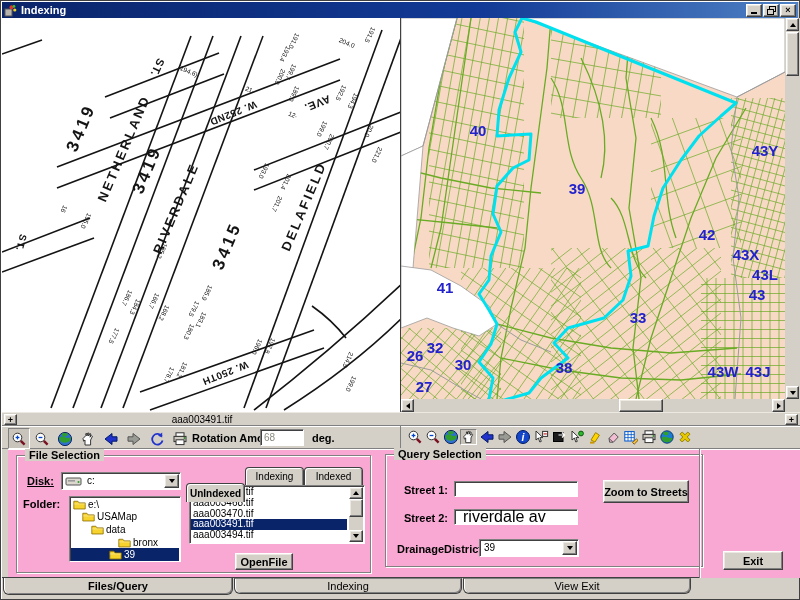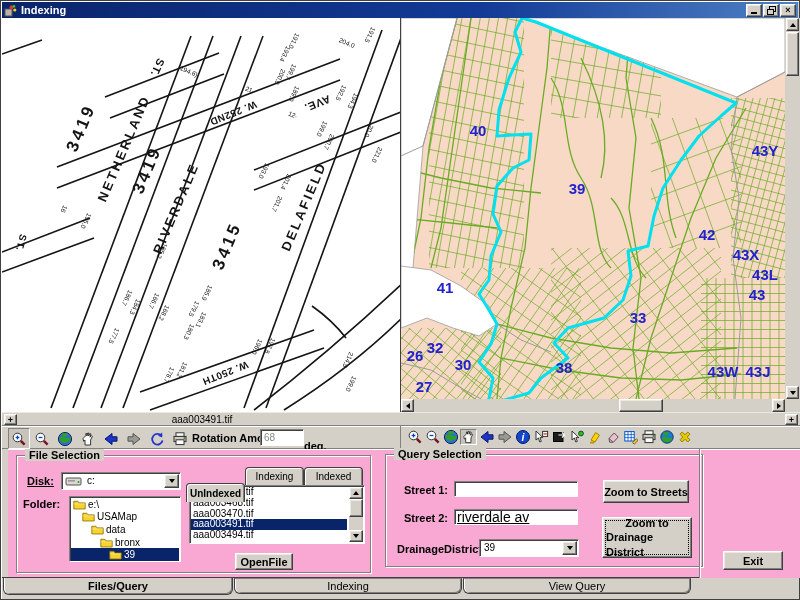--- a/index.html
+++ b/index.html
@@ -59,21 +59,21 @@
   #rot-label, #deg-label { position:absolute; top:6px; font-weight:bold; }
   #rot-box { position:absolute; left:258px; top:3px; width:44px; height:17px; font-size:10px;
     color:#8a8a82; padding:2px 3px; }
 
   
   #panel { position:absolute; left:7px; top:448px; width:798px; height:129px; background:#f9a8d4;
     border-top:1px solid #fff; }
   .groupbox { position:absolute; border:1px solid #808080; box-shadow:1px 1px 0 #fff, inset 1px 1px 0 #fff; }
   .gb-title { position:absolute; top:-7px; left:8px; background:#d4d0c8; padding:0 4px; font-weight:bold; }
   .flabel { position:absolute; font-weight:bold; }
-  .tfield { position:absolute; font-size:14px; padding:1px 2px; font-family:"Liberation Sans",sans-serif;text-decoration:underline; }
+  .tfield { position:absolute; font-size:16px; padding:1px 8px; font-family:"Liberation Sans",sans-serif; }
   .combo-arrow { position:absolute; right:1px; top:1px; bottom:1px; width:15px;
     display:flex; align-items:center; justify-content:center; }
 
   
   #folder-tree { position:absolute; left:52px; top:40px; width:112px; height:66px; overflow:hidden; padding:1px;}
   .tree-row { height:12.6px; display:flex; align-items:center; font-size:10px; white-space:nowrap; }
   .tree-row svg { width:13px; height:11px; margin-right:2px; flex:none;}
   .tree-row.sel { background:#0a246a; color:#fff; }
   #file-tabs { position:absolute; left:169px; top:11px; height:18px; }
   .ftab { position:absolute; top:0; height:18px; background:#d4d0c8; border:1px solid #404040; border-bottom:none;
@@ -630,21 +630,21 @@
   <div id="status-strip">
     <div class="plus-btn out" style="left:2px;">+</div>
     <div id="status-file">aaa003491.tif</div>
     <div class="plus-btn out" style="left:783px;">+</div>
   </div>
 
   <div id="toolbar-row">
     <div id="toolbar-left">
       <span id="rot-label" style="left:190px;">Rotation Amount:</span>
       <input id="rot-box" class="in" readonly="" value="68" style="">
-      <span id="deg-label" style="left:302px;margin-top:8px;">deg.</span>
+      <span id="deg-label" style="left:310px;">deg.</span>
     <div class="tbi pressed" style="left: 6px; width: 22px; height: 21px; top: 2px;">
           <svg viewBox="0 0 16 16">
             <circle cx="6.5" cy="6.5" r="4.3" fill="#fff" stroke="#333"></circle>
             <line x1="4.6" y1="6.5" x2="8.4" y2="6.5" stroke="#0044cc" stroke-width="1.3"></line>
             <line x1="6.5" y1="4.6" x2="6.5" y2="8.4" stroke="#0044cc" stroke-width="1.3"></line>
             <line x1="9.8" y1="9.8" x2="13.6" y2="13.6" stroke="#7a1020" stroke-width="2.4"></line>
           </svg>
         </div>
         <div class="tbi " style="left: 29px; width: 22px; height: 21px; top: 2px;">
           <svg viewBox="0 0 16 16">
@@ -834,21 +834,21 @@
           </div>
           <div class="tree-row" style="padding-left: 20px;">
             <span style="width: 13px; height: 11px; margin-right: 2px; display: inline-flex; flex: 0 0 auto;">
               <svg viewBox="0 0 16 13">
                 <path d="M1 2.5 L6 2.5 L7.5 4.5 L15 4.5 L15 12 L1 12 Z" fill="#f6d32d" stroke="#8a6d00"></path>
                 <path d="M1 5.8 L15 5.8" stroke="#fff" stroke-width="0.8" opacity="0.6"></path>
               </svg>
             </span>
             <span>data</span>
           </div>
-          <div class="tree-row" style="padding-left: 29px;">
+          <div class="tree-row" style="padding-left: 29px; margin-left: 18px;">
             <span style="width: 13px; height: 11px; margin-right: 2px; display: inline-flex; flex: 0 0 auto;">
               <svg viewBox="0 0 16 13">
                 <path d="M1 2.5 L6 2.5 L7.5 4.5 L15 4.5 L15 12 L1 12 Z" fill="#f6d32d" stroke="#8a6d00"></path>
                 <path d="M1 5.8 L15 5.8" stroke="#fff" stroke-width="0.8" opacity="0.6"></path>
               </svg>
             </span>
             <span>bronx</span>
           </div>
           <div class="tree-row sel" style="padding-left: 38px;">
             <span style="width: 13px; height: 11px; margin-right: 2px; display: inline-flex; flex: 0 0 auto;">
@@ -891,31 +891,25 @@
       <span class="flabel" style="left:18px;top:57px;">Street 2:</span>
       <input class="tfield in" style="left: 68px; top: 54px; width: 124px; height: 16px;" value="riverdale av">
       <span class="flabel" style="left:11px;top:88px;">DrainageDistrict:</span>
       <div class="in" style="position:absolute;left:93px;top:84px;width:100px;height:18px;">
         <span style="position:absolute;left:4px;top:2px;font-size:10px;">39</span>
         <div class="combo-arrow out">
             <span class="tri tri-down"></span>
           </div>
       </div>
       <div class="btn out" style="position:absolute;left:217px;top:25px;width:86px;height:23px;">Zoom to Streets</div>
-      <div class="btn out" style="position:absolute;left:216px;top:62px;width:90px;height:41px;">
-        <div style="border:1px dotted #000;width:84px;height:35px;display:flex;flex-direction:column;align-items:center;justify-content:center;line-height:1.3;">
-          <span>Zoom to</span>
-          <span>Drainage District</span>
-        </div>
-      </div>
     </div>
 
     <div class="btn out" style="position:absolute;left:715px;top:101px;width:60px;height:19px;">Exit</div>
   </div>
 
   <div id="page-right-edge"></div>
   <div id="page-bottom-edge"></div>
 
   <div class="btab active" style="left:2px;width:230px;">Files/Query</div>
   <div class="btab" style="left:233px;width:228px;">Indexing</div>
-  <div class="btab" style="left:462px;width:228px;">View Query</div>
+  <div class="btab" style="left:462px;width:228px;">View Exit</div>
 
 </div>
 
 </body></html>

